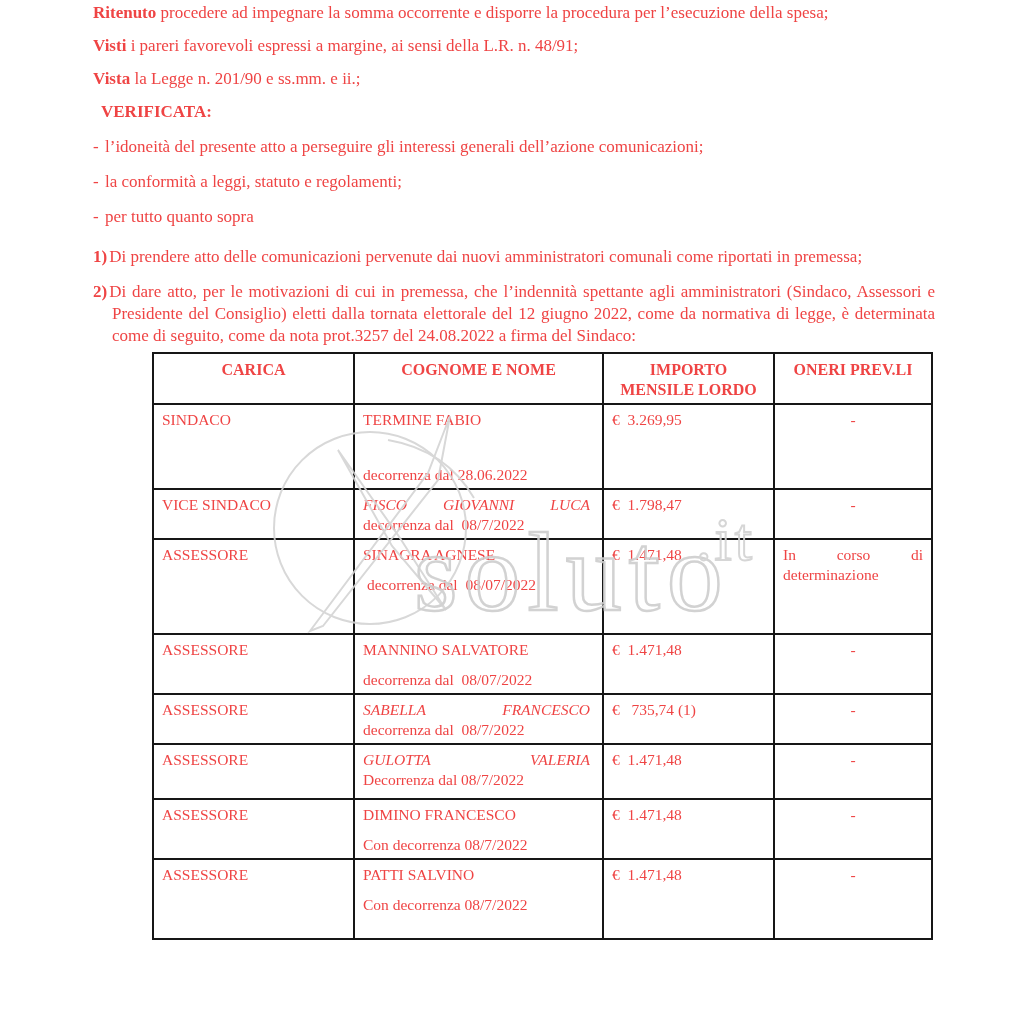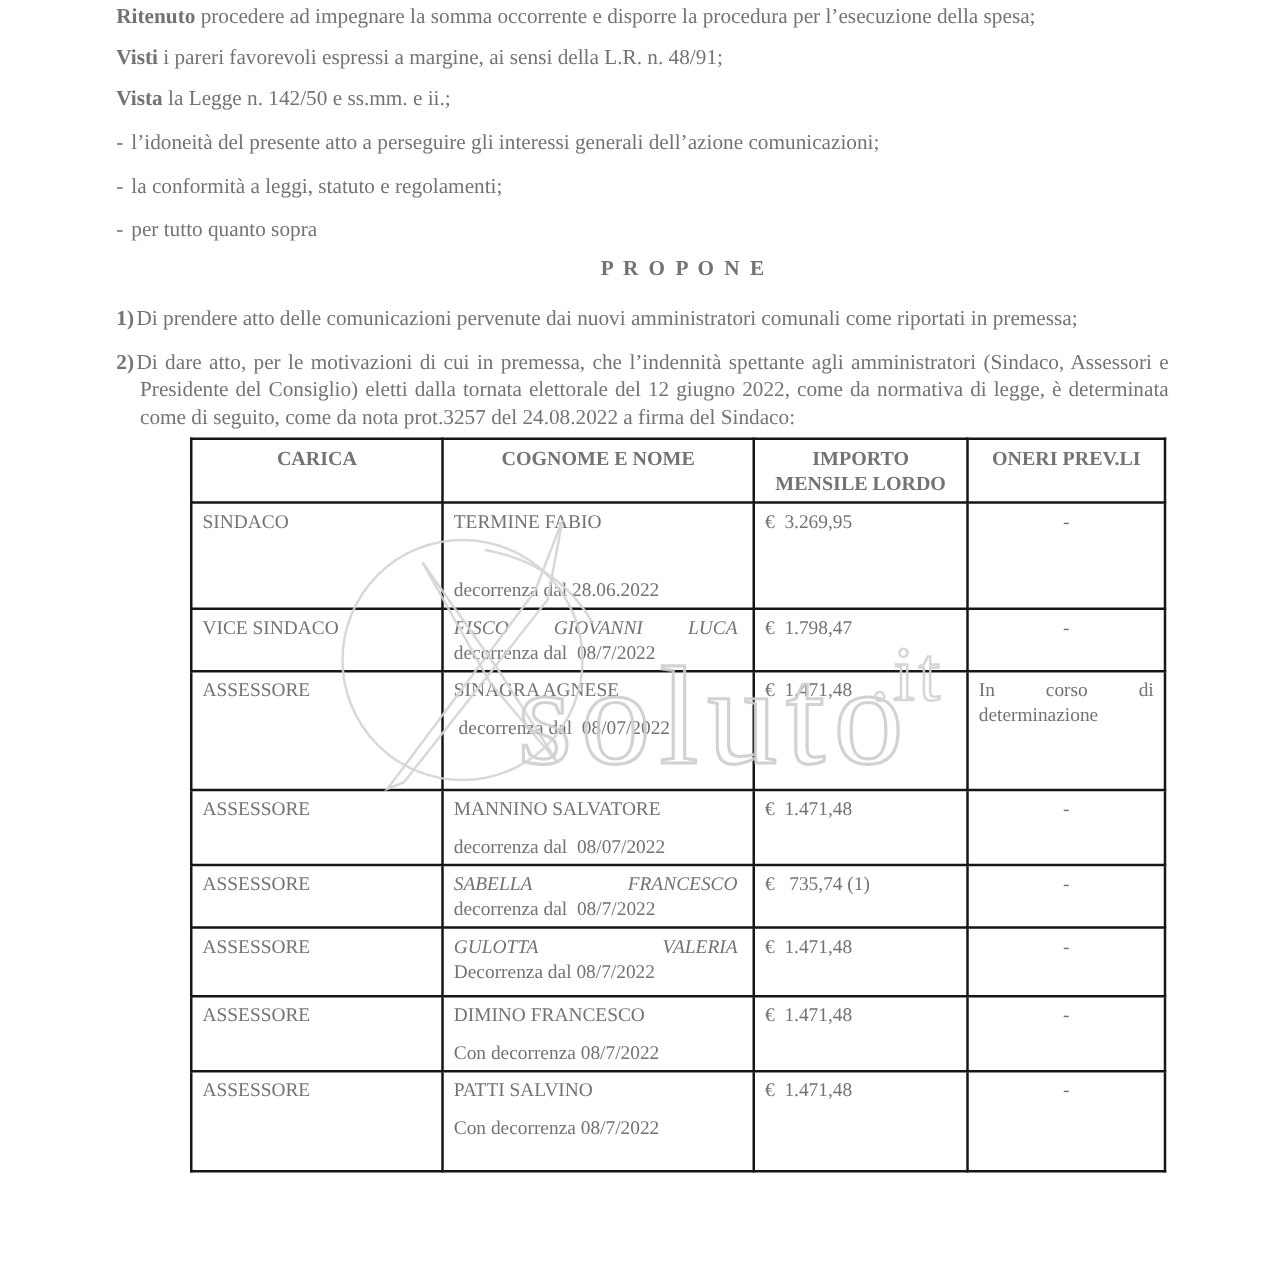--- a/index.html
+++ b/index.html
@@ -1,20 +1,20 @@
 <!DOCTYPE html>
 <html><head>
 <meta charset="utf-8">
 <style>
   html,body { margin:0; padding:0; background:#777; }
   .page {
     position:relative; width:1024px; height:1024px; margin:0 auto;
     background:#ffffff; overflow:hidden;
     font-family:"Liberation Serif","DejaVu Serif",serif;
-    color:#737373;
+    color:#ef4444;
   }
   .content { position:absolute; left:93px; top:2px; width:844px; }
 
   .para { margin:0 0 11px 0; font-size:17px; line-height:22px; }
   .para b { font-weight:700; }
 
   .verificata { margin:4px 0 0 8px; font-size:17px; line-height:22px; font-weight:700; }
 
   .bullet { position:relative; margin-top:13px; padding-left:12px; font-size:17px; line-height:22px; }
   .bullet .dash { position:absolute; left:0; top:0; }
@@ -60,37 +60,37 @@
   }
 </style>
 </head>
 <body>
 
 <div class="page">
   <div class="content">
 
     <p class="para"><b>Ritenuto</b><span> procedere ad impegnare la somma occorrente e disporre la procedura per l’esecuzione della spesa;</span></p>
     <p class="para"><b>Visti</b><span> i pareri favorevoli espressi a margine, ai sensi della L.R. n. 48/91;</span></p>
-    <p class="para"><b>Vista</b><span> la Legge n. 142/50 e ss.mm. e ii.;</span></p>
-
+    <p class="para"><b>Vista</b><span> la Legge n. 201/90 e ss.mm. e ii.;</span></p>
+
+    <p class="verificata">VERIFICATA:</p>
 
     <div class="bullet">
       <span class="dash">-</span>
       <span>l’idoneità del presente atto a perseguire gli interessi generali dell’azione comunicazioni;</span>
     </div>
     <div class="bullet">
       <span class="dash">-</span>
       <span>la conformità a leggi, statuto e regolamenti;</span>
     </div>
     <div class="bullet">
       <span class="dash">-</span>
       <span>per tutto quanto sopra</span>
     </div>
 
-    <div class="propone">P R O P O N E</div>
 
     <div class="item item1"><b class="num">1)</b><span>Di prendere atto delle comunicazioni pervenute dai nuovi amministratori comunali come riportati in premessa;</span></div>
     <div class="item item2"><b class="num">2)</b><span>Di dare atto, per le motivazioni di cui in premessa, che l’indennità spettante agli amministratori (Sindaco, Assessori e Presidente del Consiglio) eletti dalla tornata elettorale del 12 giugno 2022, come da normativa di legge, è determinata come di seguito, come da nota prot.3257 del 24.08.2022 a firma del Sindaco:</span></div>
 
     <table class="ind">
       <colgroup>
           <col style="width:201px">
           <col style="width:249px">
           <col style="width:171px">
           <col style="width:158px">

